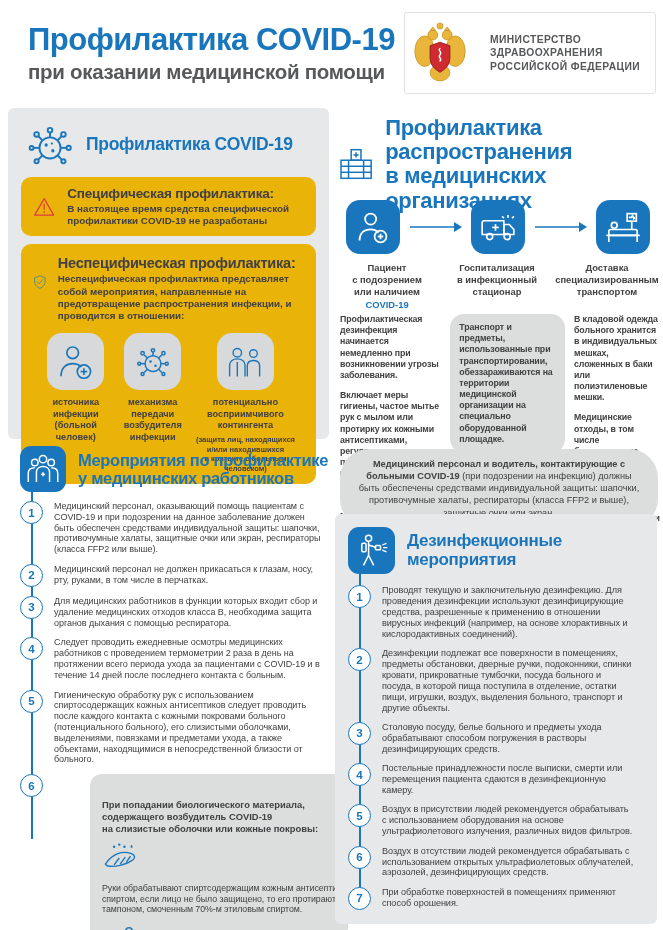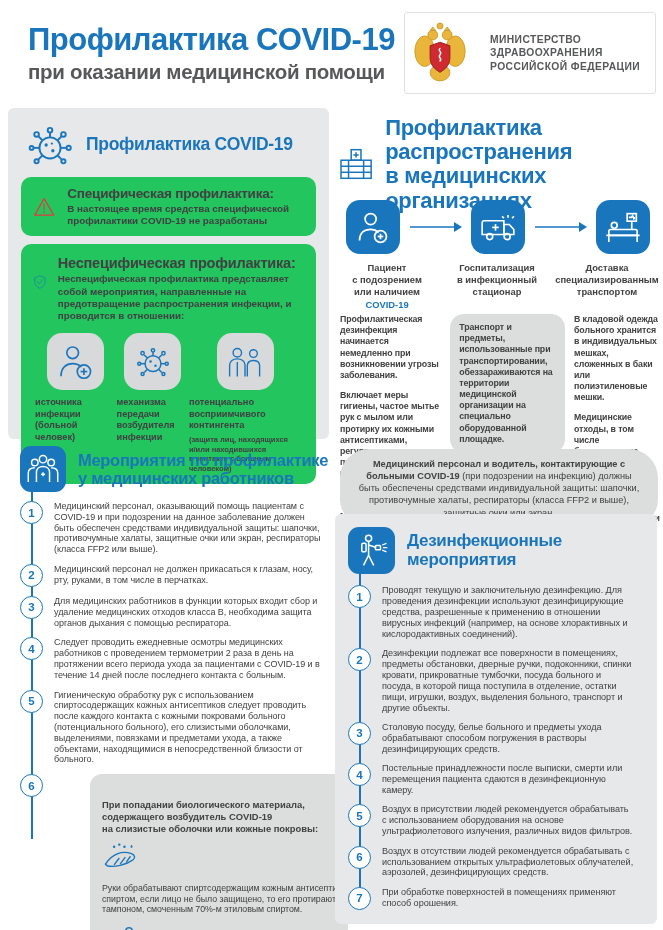--- a/index.html
+++ b/index.html
@@ -18,28 +18,28 @@
   .logo-text { font-size:10.3px; font-weight:bold; color:#57585a; line-height:1.3; letter-spacing:0.4px; }
 
   
   .panel { position:absolute; background:#e7e8e9; border-radius:6px; }
 
   
   #prev { left:8px; top:108px; width:321px; height:331px; padding:10px 13px; }
   .sec-head { display:flex; align-items:center; gap:13px; }
   .sec-title { font-size:17.5px; font-weight:bold; color:#1a76bc; letter-spacing:-0.3px; line-height:1.1; }
   #prev .sec-head { padding:4px 0 9px 6px; }
-  .wbox { background:#22c55e; border-radius:10px; }
+  .wbox { background:#eab308; border-radius:10px; }
   .wbox1 { display:flex; gap:12px; align-items:center; padding:9px 12px; margin-bottom:8px; min-height:58px; }
   .wb-title { font-size:13.5px; font-weight:bold; margin-bottom:2px; letter-spacing:-0.2px; }
   .wb-text { font-size:9.8px; font-weight:bold; line-height:1.25; }
   .wbox2 { padding:11px 12px 10px; }
   .wbox2 .row { display:flex; gap:11px; align-items:flex-start;justify-content:flex-end; }
   .tiles { display:flex; justify-content:space-between; margin-top:11px; padding:0 2px; }
-  .tcol { }
+  .tcol { text-align:center; }
   .tcol1 { width:88px; } .tcol2 { width:78px; } .tcol3 { width:122px; }
   .tile { width:57px; height:57px; border-radius:15px; background:#d8d9da; margin:0 auto 7px;
           display:flex; align-items:center; justify-content:center; }
   .cap { font-size:9.2px; font-weight:bold; line-height:1.25; }
   .cap-note { font-size:7.5px; font-weight:bold; line-height:1.3; margin-top:3px; }
 
   
   #spread-head { position:absolute; left:338px; top:116px; width:322px; display:flex; gap:11px; align-items:center; }
   #spread-head .sec-title { font-size:22px; }
   .flow { position:absolute; left:338px; top:200px; width:320px; display:flex; align-items:center;

